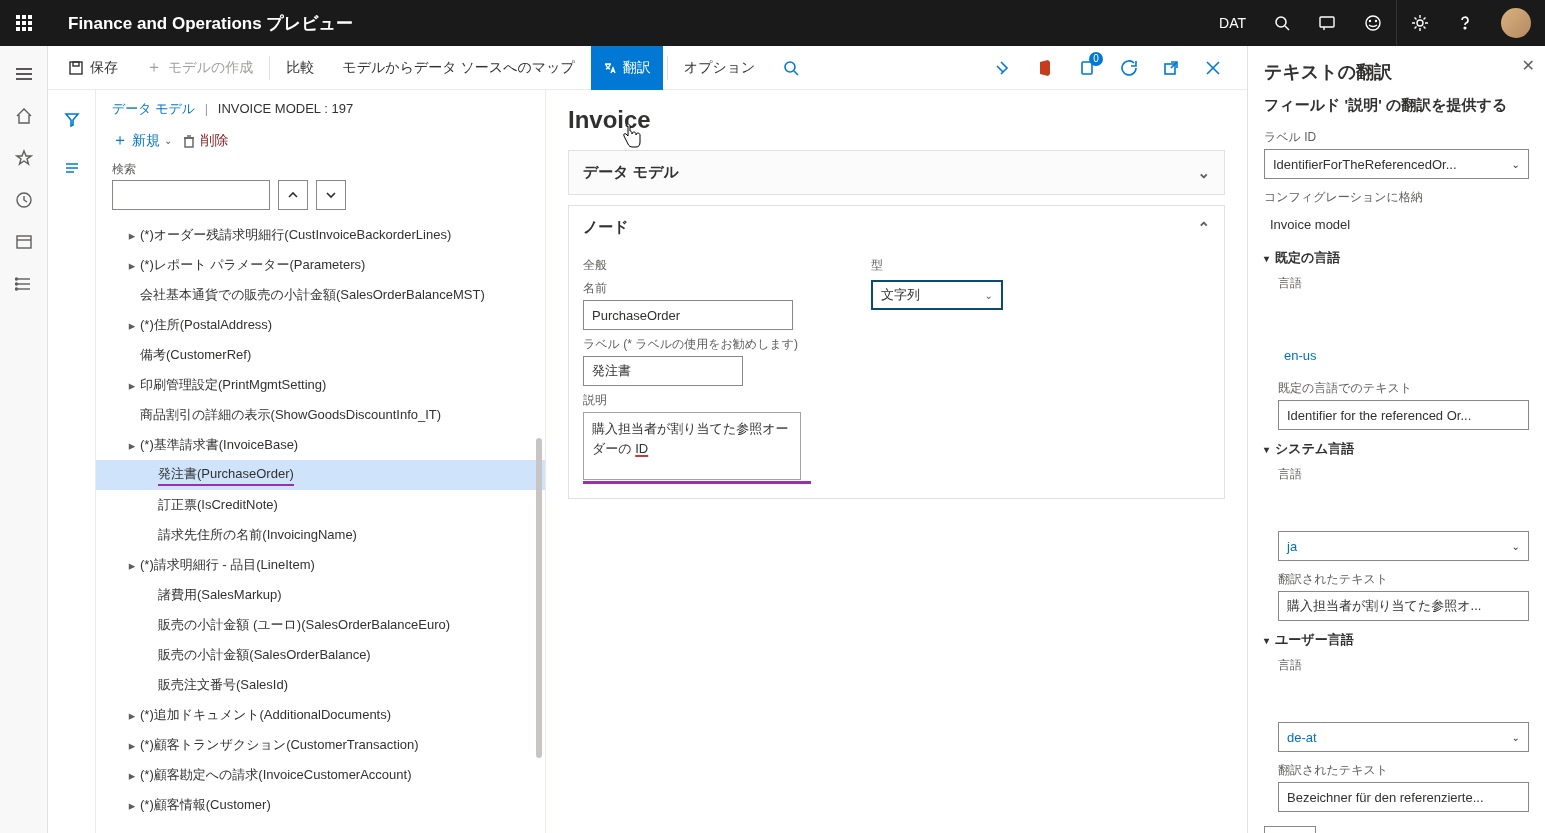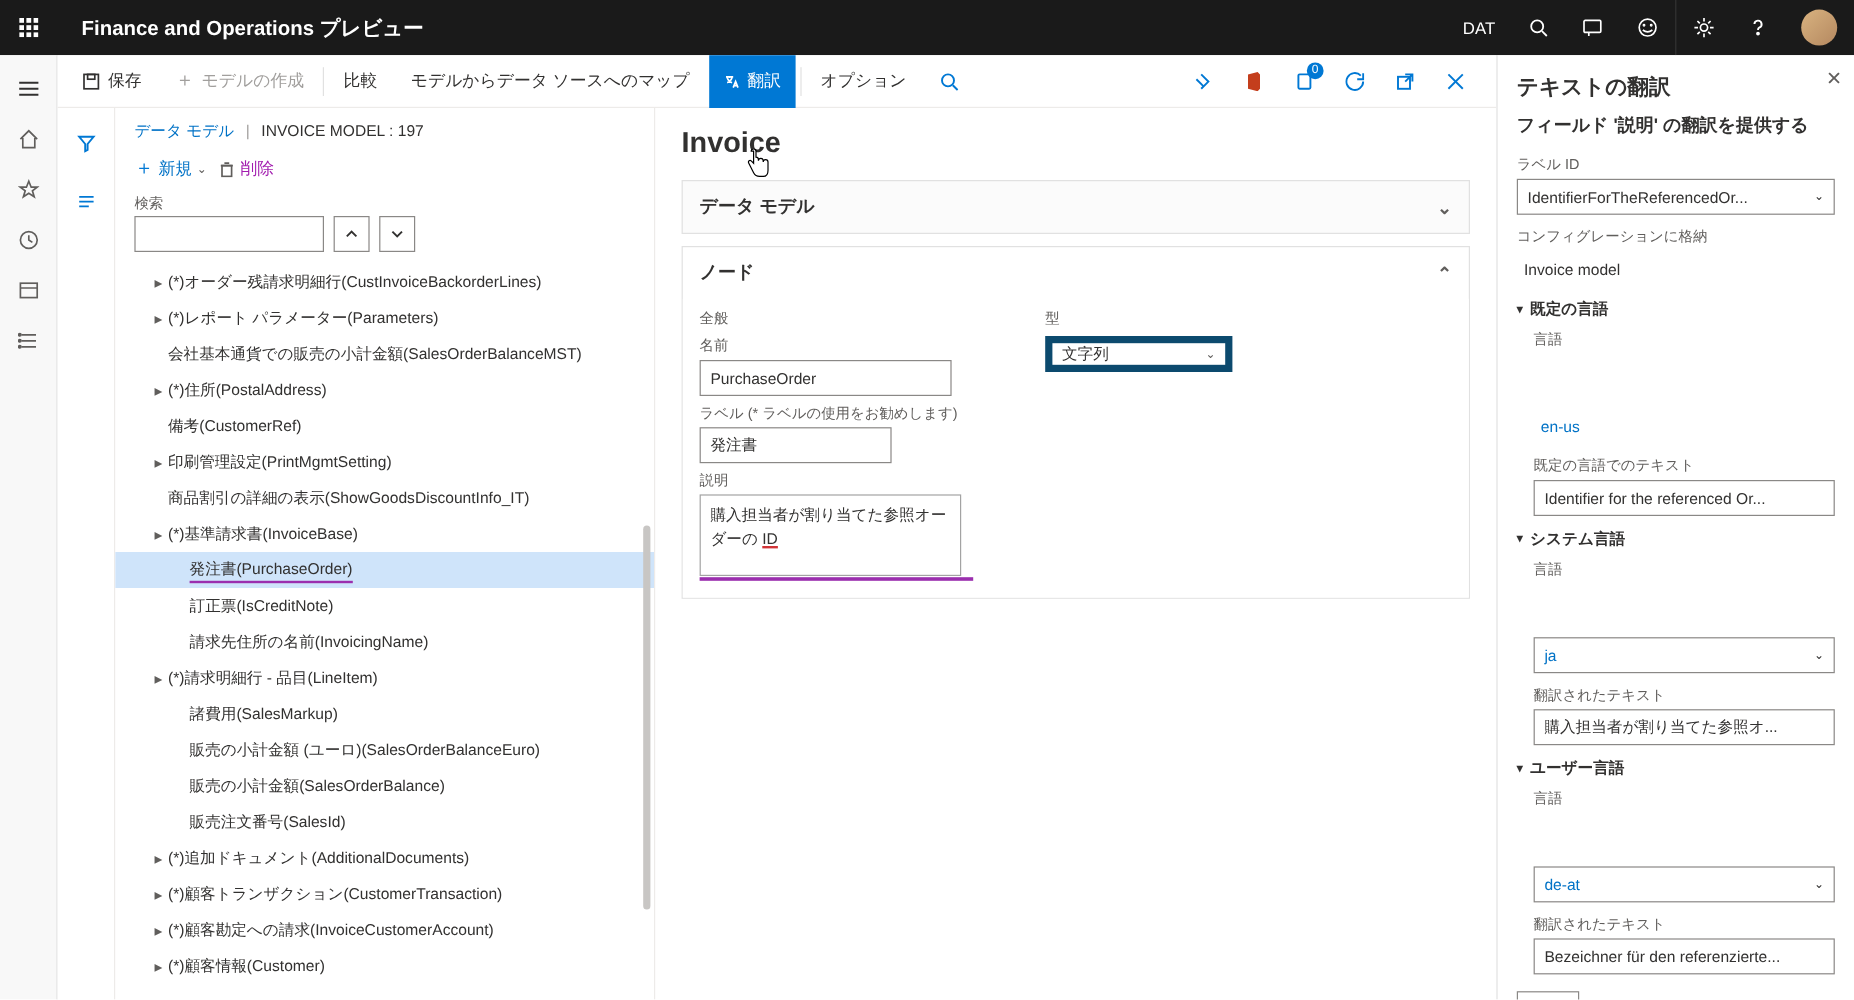--- a/index.html
+++ b/index.html
@@ -64,21 +64,21 @@
   .card-header { display:flex; align-items:center; justify-content:space-between; padding:12px 14px; font-weight:600; font-size:15px;}
   .card-body { padding:8px 14px 14px; display:flex; gap:60px; background:#fff;}
   .col { flex:0 0 auto; }
   .subhead { font-size:12px; color:#605e5c; margin-bottom:6px;}
   .fld-label { font-size:12px; color:#605e5c; margin:6px 0 3px;}
   .txt { height:30px; border:1px solid #8a8886; padding:0 8px; background:#fff; display:flex;align-items:center; font-size:13px;}
   .txt.w210 { width:210px; }
   .textarea { width:218px; min-height:68px; border:1px solid #a3a3a3; padding:6px 8px; background:#fff; font-size:13px; line-height:1.5;}
   .textarea .idu { text-decoration: underline; text-decoration-color:#d13438; text-decoration-thickness:2px; text-underline-offset:2px; }
   .desc-underline { height:3px; background:#9b2fae; width:228px; margin-top:1px;}
-  .select { width:156px; height:30px; border:6px solid #0c4a6e; background:#fff; display:flex; align-items:center; justify-content:space-between; padding:0 8px;}
+  .select { width:132px; height:30px; border:2px solid #0c4a6e; background:#fff; display:flex; align-items:center; justify-content:space-between; padding:0 8px;}
 
   
   .rp-close { position:absolute; top:10px; right:10px; font-size:16px; color:#605e5c;}
   .rp-title { font-size:18px; font-weight:600; margin-bottom:10px;}
   .rp-sub { font-size:15px; font-weight:600; margin-bottom:14px; line-height:1.4;}
   .rp-lbl { font-size:12px; color:#605e5c; margin-bottom:3px;}
   .rp-field { height:30px; border:1px solid #8a8886; display:flex; align-items:center; justify-content:space-between; padding:0 8px; margin-bottom:10px; font-size:13px; overflow:hidden; }
   .rp-field.ro { border:none; padding-left:6px;}
   .rp-link { color:#0072c6;margin-top:48px; }
   .rp-section { display:flex; align-items:center; gap:6px; font-weight:600; font-size:13px; margin:10px 0 8px;}
@@ -290,21 +290,21 @@
             <a href="#">データ モデル</a>
             <span class="sep">|</span>
             <span>INVOICE MODEL : 197</span>
           </div>
           <div class="tree-toolbar">
             <div class="tbtn">
                 <span style="color:#0078d4;font-size:16px;">＋</span>
                 <span>新規</span>
                 <span style="font-size:10px;color:#605e5c;">⌄</span>
               </div>
-            <div class="tbtn" style="color:#a21caf;">
+            <div class="tbtn" style="color:#7f1d1d;">
                 <svg width="14" height="14" fill="none" stroke="#605e5c" stroke-width="1.4">
                   <rect x="3" y="4" width="8" height="9"></rect>
                   <line x1="2" y1="4" x2="12" y2="4"></line>
                   <line x1="5" y1="2" x2="9" y2="2"></line>
                 </svg>
                 <span>削除</span>
               </div>
           </div>
           <div style="padding:0 16px 2px;"><span class="lbl" style="font-size:12px;color:#605e5c;">検索</span></div>
           <div class="search-row">

